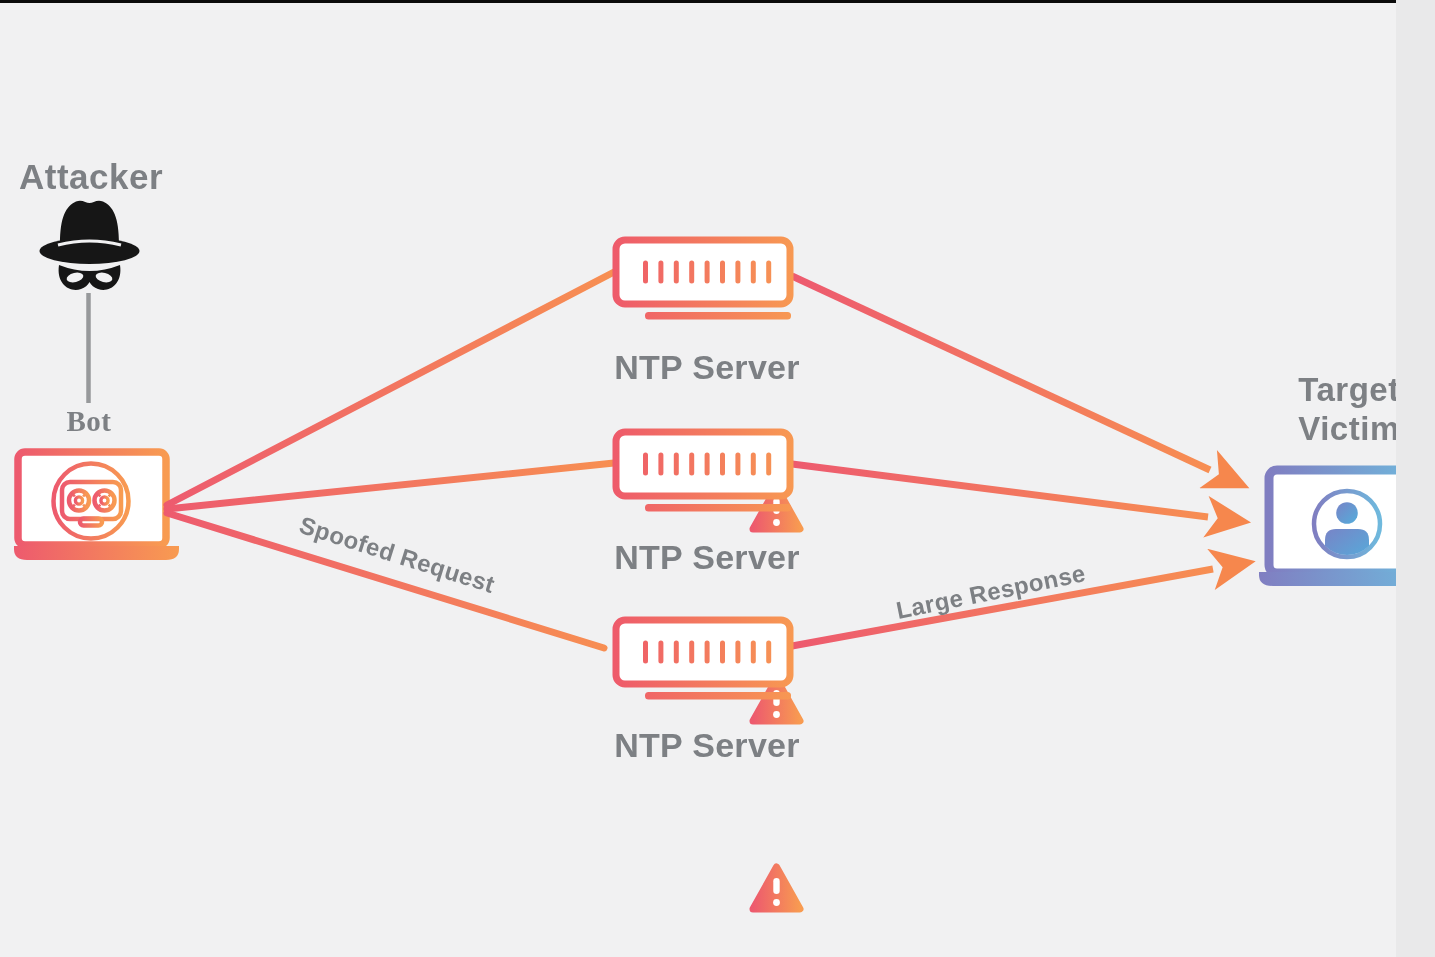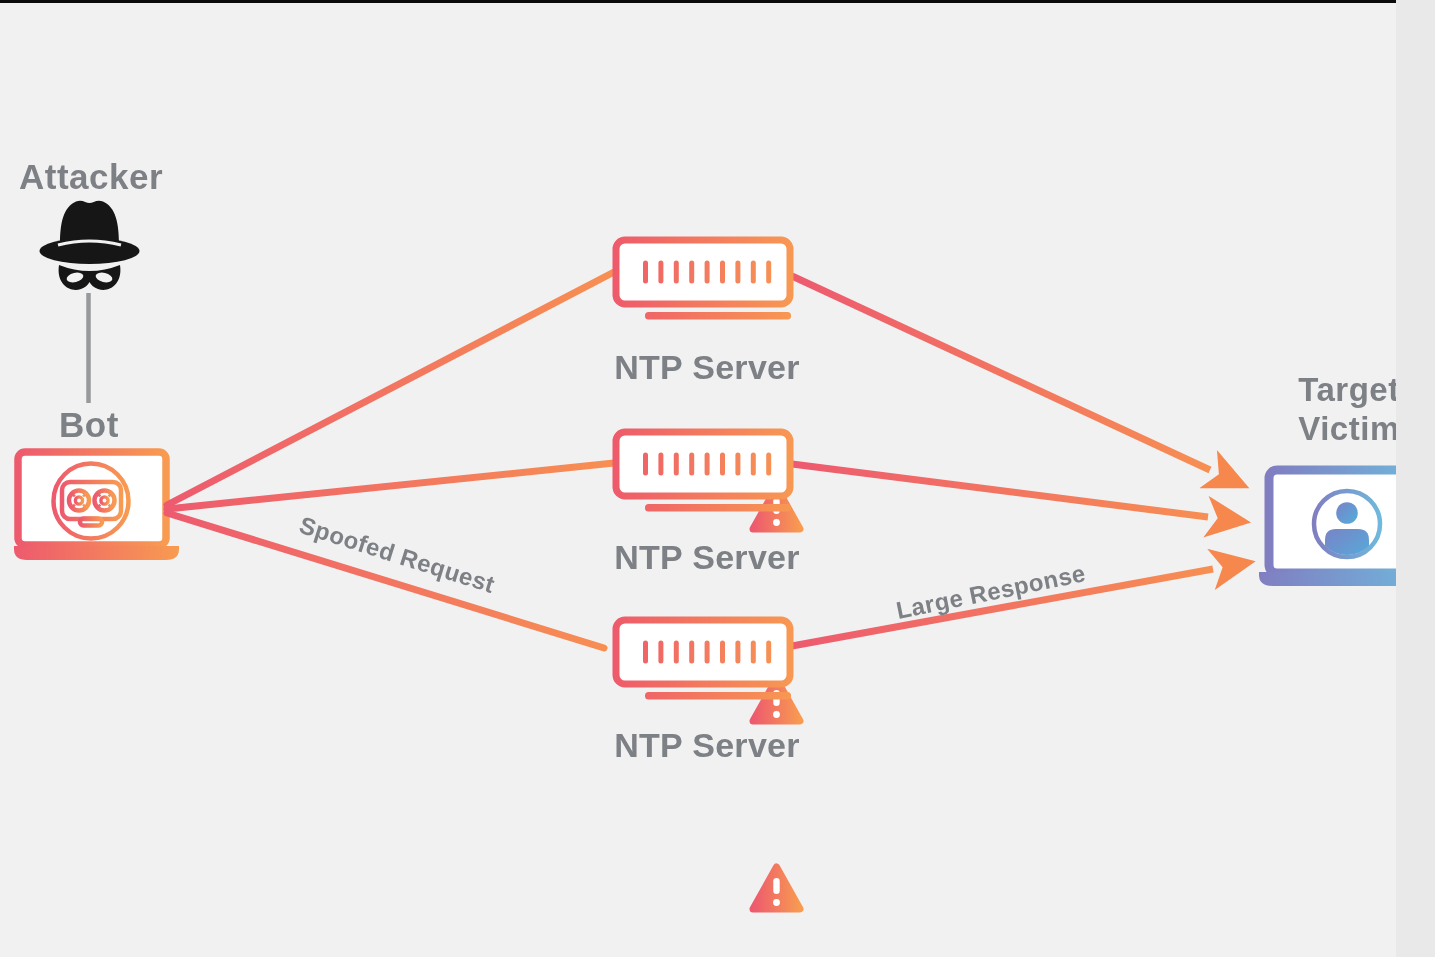--- a/index.html
+++ b/index.html
@@ -17,21 +17,21 @@
   svg.layer{position:absolute;left:0;top:0;}
   .lbl{
     position:absolute;
     color:#7D8084;
     font-weight:700;
     text-align:center;
     letter-spacing:0.5px;
     user-select:none;
   }
   .lbl-attacker{left:0px;top:157px;width:182px;font-size:35px;}
-  .lbl-bot{left:0px;top:405px;width:178px;font-size:35px;}
+  .lbl-bot{left:0px;top:405px;width:178px;font-size:29px;font-family:Liberation Serif, serif;}
   .lbl-server{left:613px;width:188px;font-size:34px;letter-spacing:0.3px;}
   .lbl-server-1{top:348px;}
   .lbl-server-2{top:538px;}
   .lbl-server-3{top:726px;}
   .lbl-victim{left:1261px;top:370px;width:176px;font-size:33px;line-height:39px;}
   .lbl-victim span{display:block;}
   .lbl-edge{font-size:24px;letter-spacing:0.4px;}
   .lbl-spoofed{left:285px;top:541px;width:224px;transform:rotate(17.5deg);}
   .lbl-large{left:879px;top:578px;width:224px;transform:rotate(-11.5deg);}
 </style>

